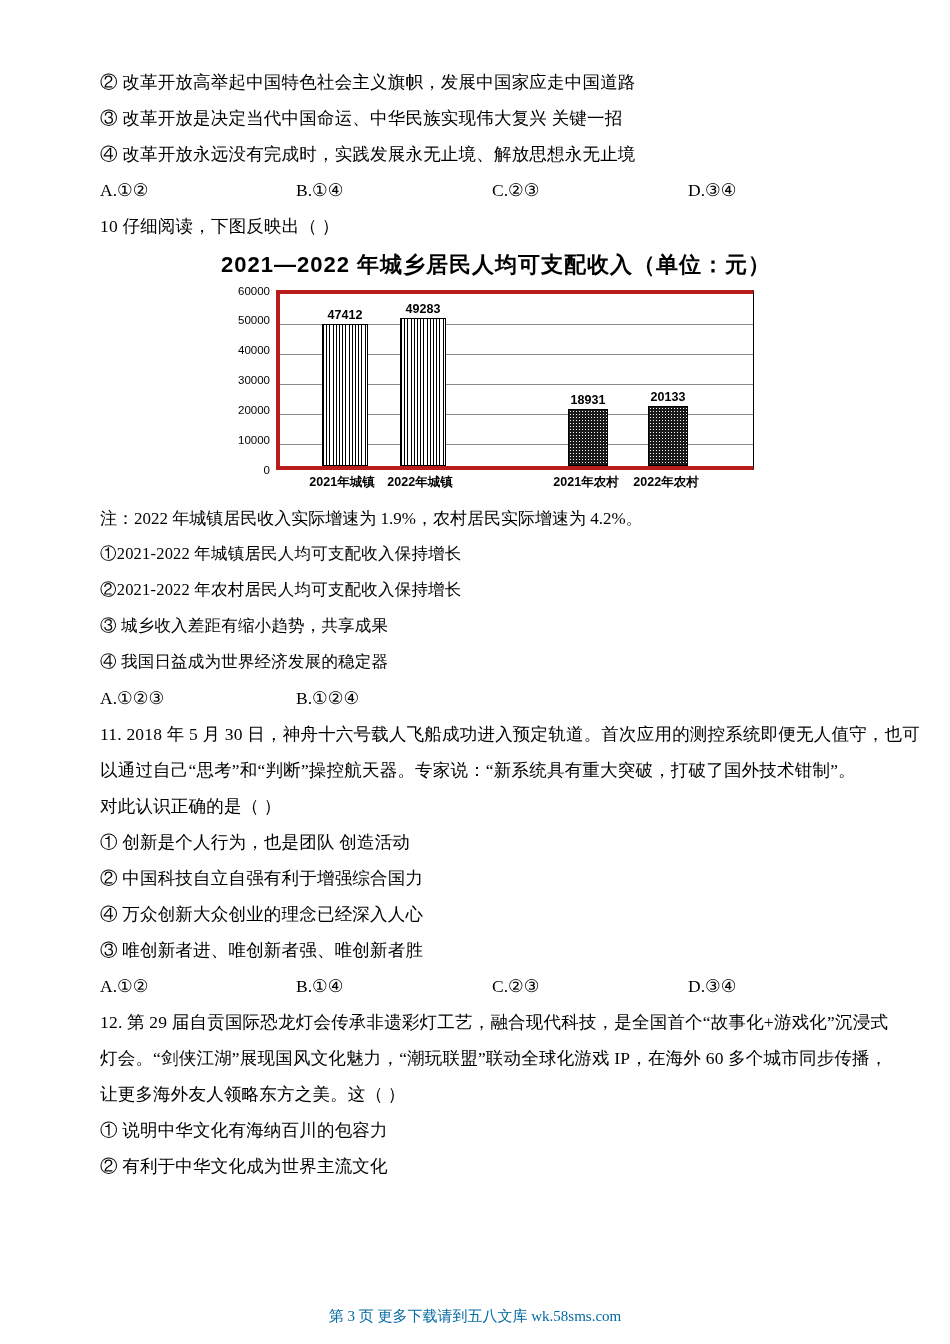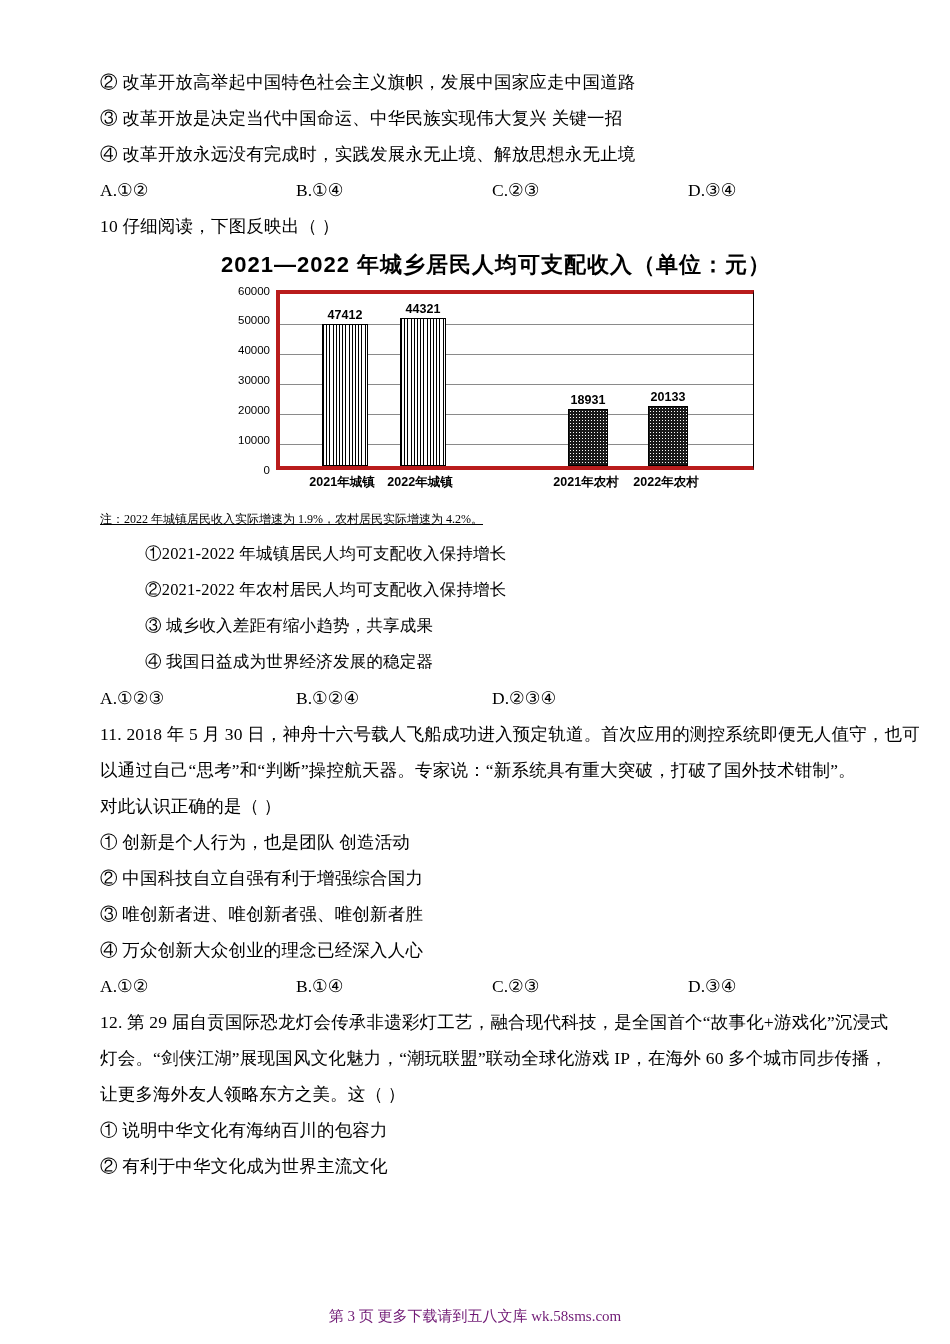--- a/index.html
+++ b/index.html
@@ -22,21 +22,21 @@
     height: 1344px;
     box-sizing: border-box;
     padding: 64px 84px 0 100px;
   }
   .line {
     font-size: 17.5px;
     line-height: 36px;
     white-space: nowrap;
     letter-spacing: 0.2px;
   }
-  .line.sm { font-size: 16.5px; margin-left: 45px; }
+  .line.sm { font-size: 16.5px; }
   .opts {
     display: flex;
     font-size: 17.5px;
     line-height: 36px;
   }
   .opts > div { white-space: nowrap; }
   .opt-a { width: 196px; }
   .opt-b { width: 196px; }
   .opt-c { width: 196px; }
   .opt-d { width: 160px; }
@@ -133,33 +133,32 @@
   .xlab {
     position: absolute;
     top: 0;
     transform: translateX(-50%);
     font-family: "Liberation Sans", "DejaVu Sans", sans-serif;
     font-size: 12.5px;
     font-weight: bold;
     white-space: nowrap;
   }
   .note {
-    font-size: 12px;
+    font-size: 17px;
     line-height: 34px;
     margin-top: 12px;
-    text-decoration: underline;
   }
   .footer {
     position: absolute;
     left: 0;
     bottom: 18px;
     width: 950px;
     text-align: center;
     font-size: 15px;
-    color: #701a75;
+    color: #0369a1;
     font-family: "Liberation Serif", "DejaVu Serif", serif;
   }
 </style>
 </head>
 <body>
 
 <div class="page">
 
   <div class="line">② 改革开放高举起中国特色社会主义旗帜，发展中国家应走中国道路</div>
   <div class="line">③ 改革开放是决定当代中国命运、中华民族实现伟大复兴   关键一招</div>
@@ -190,21 +189,21 @@
         <div class="gridline" style="top:30px;"></div>
         <div class="gridline" style="top:60px;"></div>
         <div class="gridline" style="top:90px;"></div>
         <div class="gridline" style="top:120px;"></div>
         <div class="gridline" style="top:150px;"></div>
 
         <div class="bar hatch" style="left:42px;  width:46px; height:142.2px;">
           <span class="bar-value">47412</span>
         </div>
         <div class="bar hatch" style="left:120px; width:46px; height:147.8px;">
-          <span class="bar-value">44321</span>
+          <span class="bar-value">49283</span>
         </div>
         <div class="bar dots" style="left:288px; width:40px; height:56.8px;">
           <span class="bar-value">18931</span>
         </div>
         <div class="bar dots" style="left:368px; width:40px; height:60.4px;">
           <span class="bar-value">20133</span>
         </div>
       </div>
 
       <div class="xlabels">
@@ -217,30 +216,29 @@
   </div>
 
   <div class="note">注：2022 年城镇居民收入实际增速为 1.9%，农村居民实际增速为 4.2%。</div>
   <div class="line sm">①2021-2022 年城镇居民人均可支配收入保持增长</div>
   <div class="line sm">②2021-2022 年农村居民人均可支配收入保持增长</div>
   <div class="line sm">③ 城乡收入差距有缩小趋势，共享成果</div>
   <div class="line sm">④ 我国日益成为世界经济发展的稳定器</div>
   <div class="opts">
     <div class="opt-a">A.①②③</div>
     <div class="opt-b">B.①②④</div>
-    <div class="opt-d">D.②③④</div>
   </div>
 
   <div class="line">11. 2018 年 5 月 30 日，神舟十六号载人飞船成功进入预定轨道。首次应用的测控系统即便无人值守，也可</div>
   <div class="line">以通过自己“思考”和“判断”操控航天器。专家说：“新系统具有重大突破，打破了国外技术钳制”。</div>
   <div class="line">对此认识正确的是（     ）</div>
   <div class="line">① 创新是个人行为，也是团队   创造活动</div>
   <div class="line">② 中国科技自立自强有利于增强综合国力</div>
+  <div class="line">④ 万众创新大众创业的理念已经深入人心</div>
   <div class="line">③ 唯创新者进、唯创新者强、唯创新者胜</div>
-  <div class="line">④ 万众创新大众创业的理念已经深入人心</div>
   <div class="opts">
     <div class="opt-a">A.①②</div>
     <div class="opt-b">B.①④</div>
     <div class="opt-c">C.②③</div>
     <div class="opt-d">D.③④</div>
   </div>
 
   <div class="line">12. 第 29 届自贡国际恐龙灯会传承非遗彩灯工艺，融合现代科技，是全国首个“故事化+游戏化”沉浸式</div>
   <div class="line">灯会。“剑侠江湖”展现国风文化魅力，“潮玩联盟”联动全球化游戏 IP，在海外 60 多个城市同步传播，</div>
   <div class="line">让更多海外友人领略东方之美。这（     ）</div>

